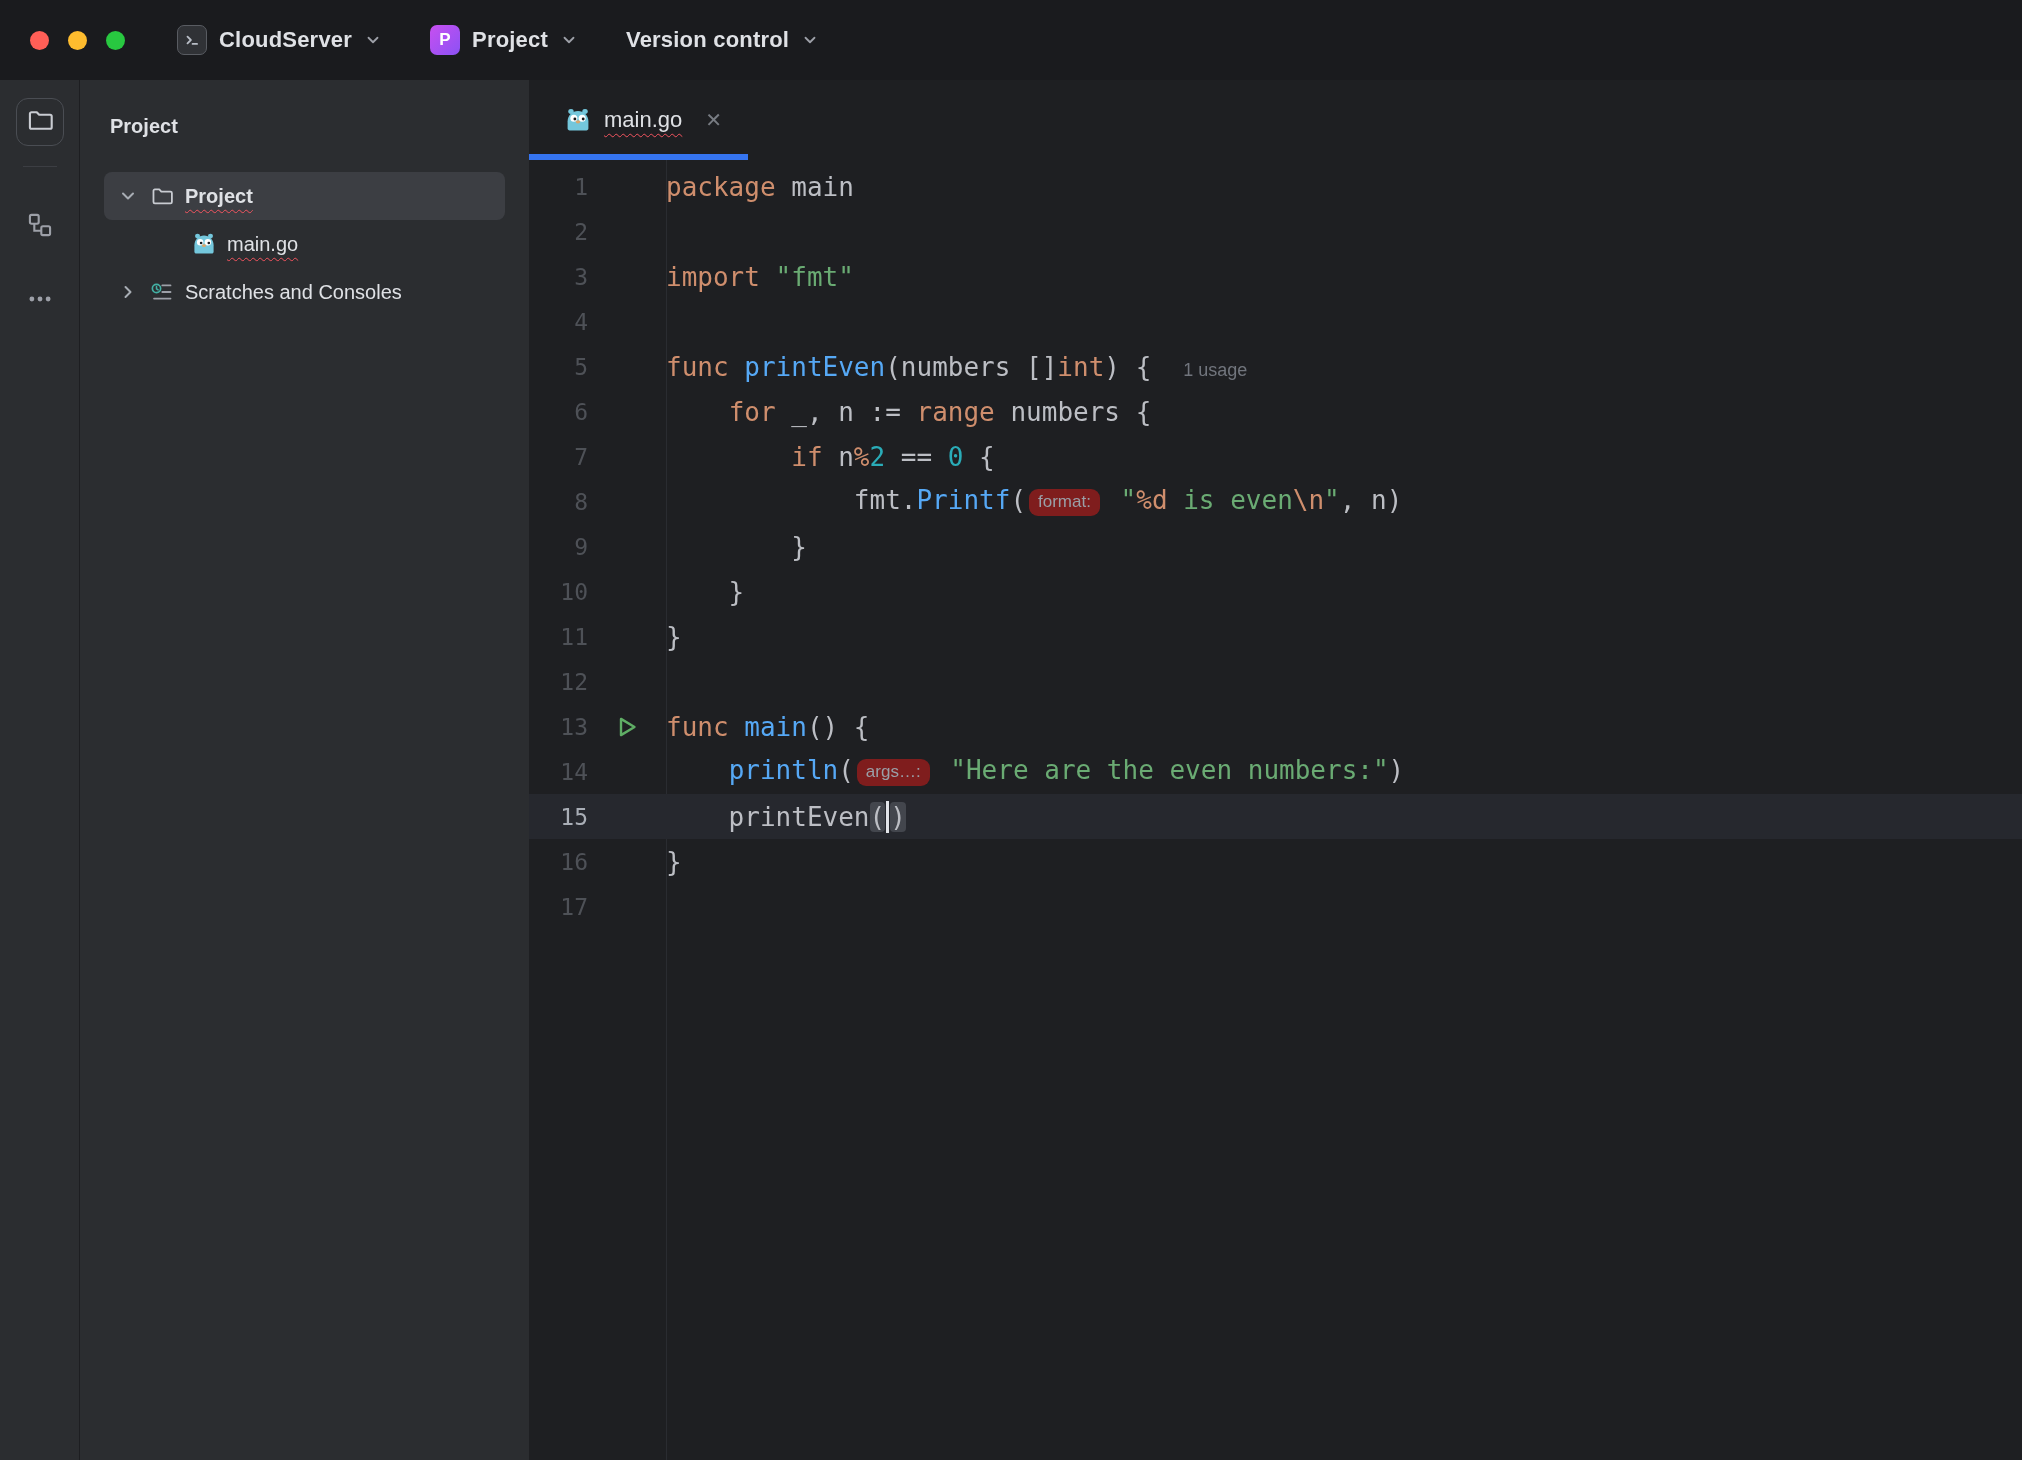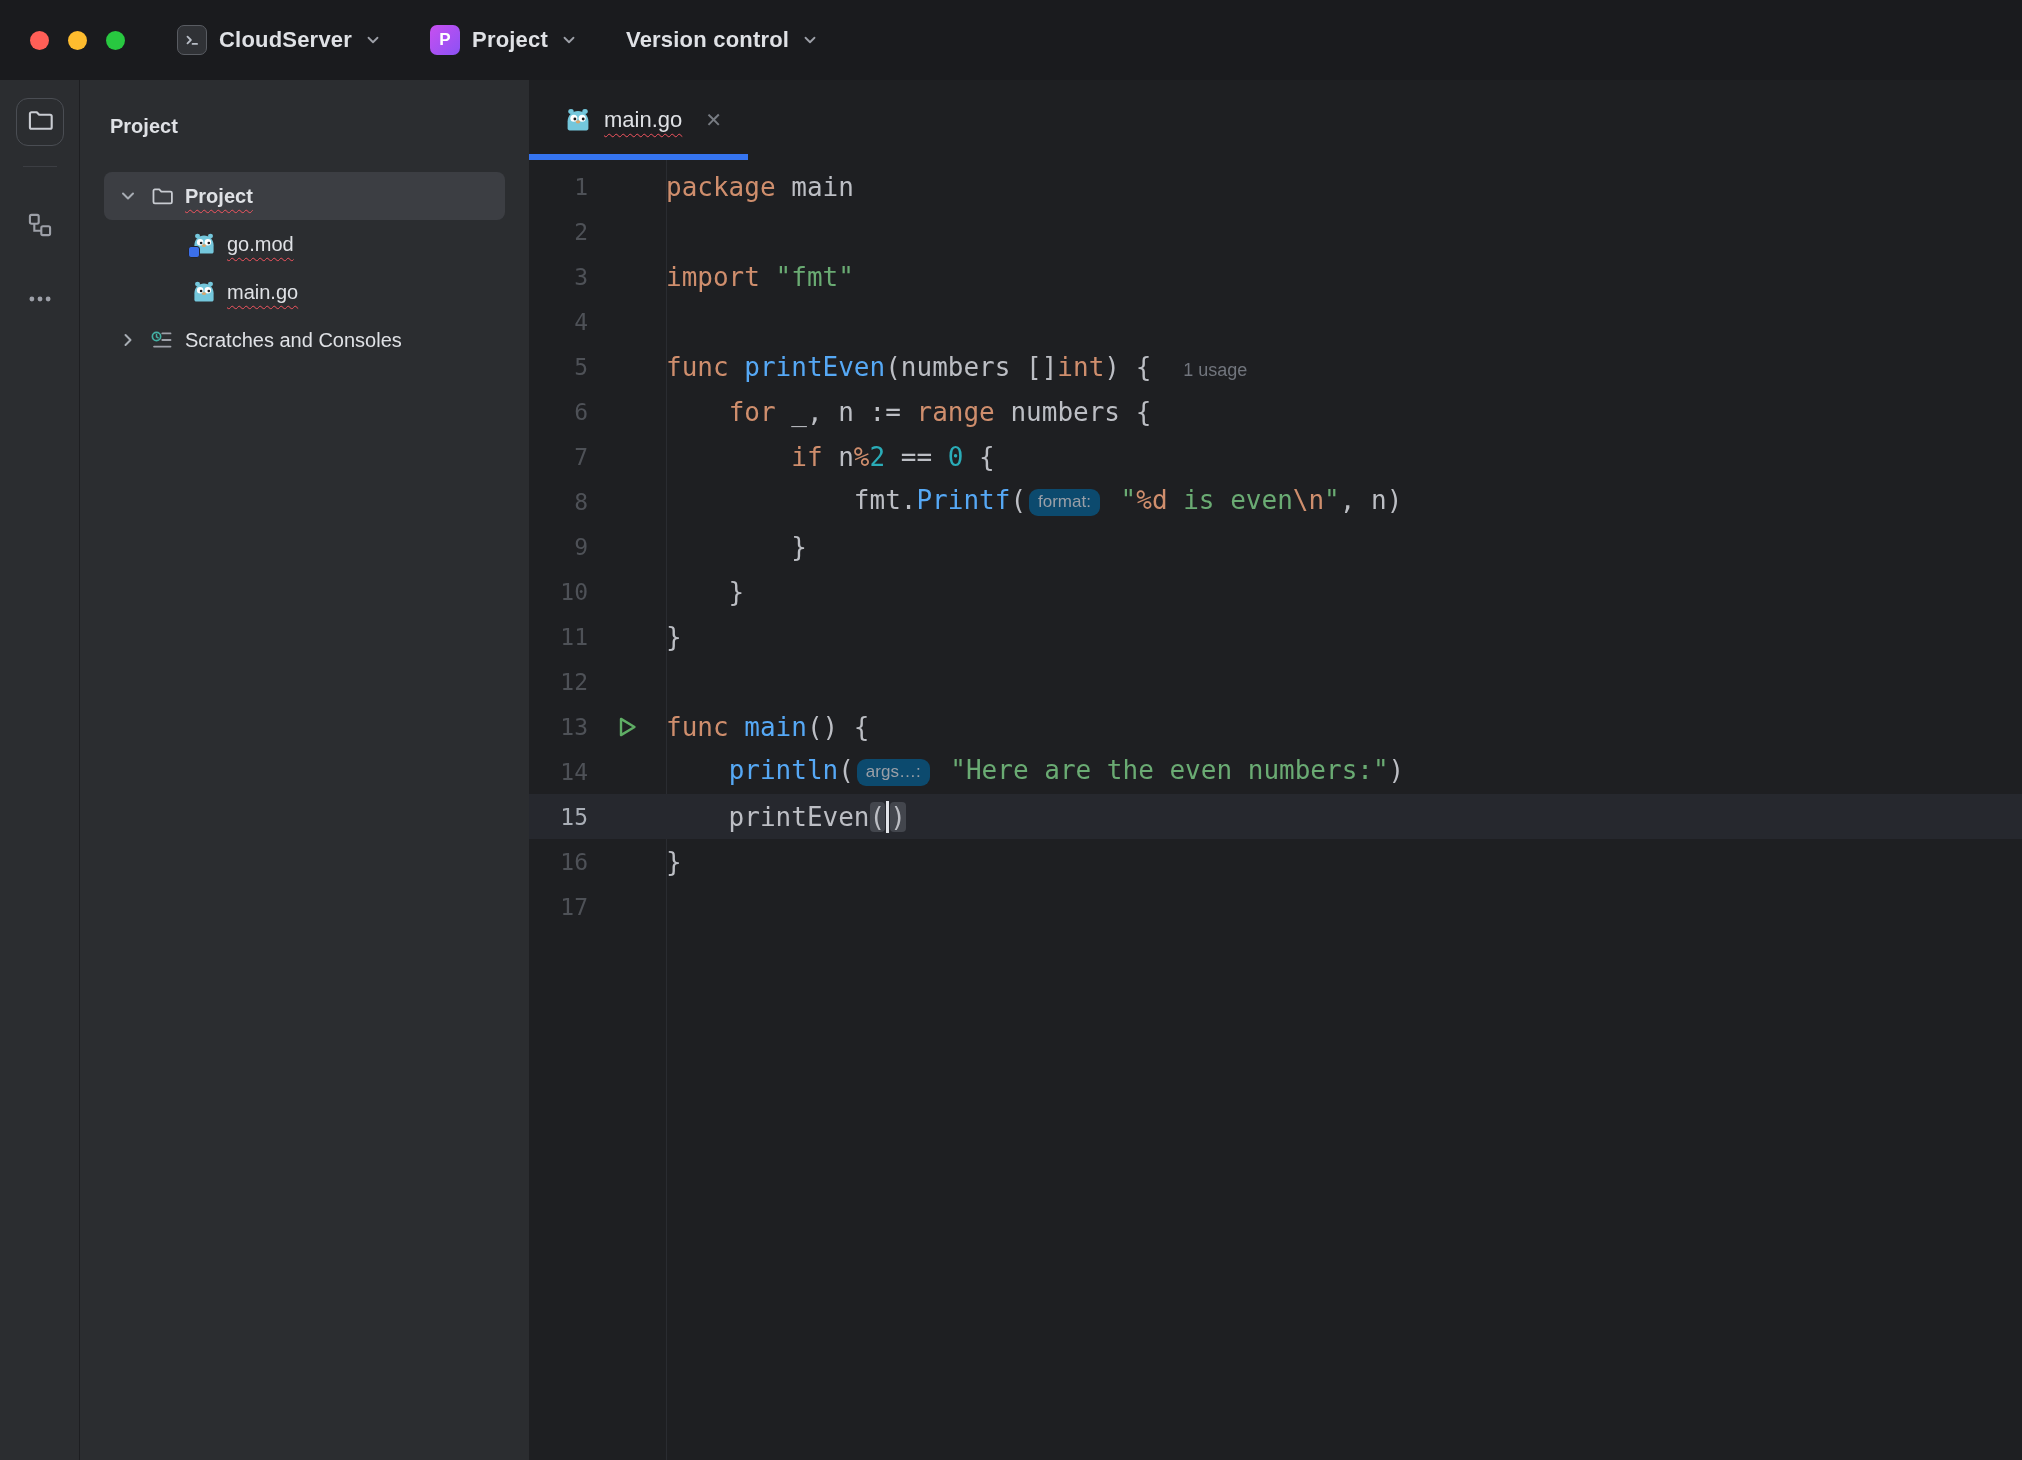--- a/index.html
+++ b/index.html
@@ -58,21 +58,21 @@
   .cl.cur .ln{color:#A9AEB6}
   .rs{flex:0 0 78px;display:flex;justify-content:center;align-items:center}
   .ct{white-space:pre;color:#BCBEC4}
   .sg-kw{color:#CF8E6D}
   .sg-def{color:#BCBEC4}
   .sg-fn{color:#56A8F5}
   .sg-str{color:#6AAB73}
   .sg-esc{color:#CF8E6D}
   .sg-num{color:#2AACB8}
   .sg-usage{font-family:"Liberation Sans",sans-serif;font-size:18px;color:#71757D;margin-left:32px}
-  .sg-hint{font-family:"Liberation Sans",sans-serif;font-size:17px;color:#9A9FA7;background:#0c4a6e;border-radius:9px;padding:3px 9px 4px;margin:0 5px 0 3px;display:inline-block;transform:translateY(-2px)}
+  .sg-hint{font-family:"Liberation Sans",sans-serif;font-size:17px;color:#9A9FA7;background:#7f1d1d;border-radius:9px;padding:3px 9px 4px;margin:0 5px 0 3px;display:inline-block;transform:translateY(-2px)}
   .sg-phl{background:#43464D;border-radius:4px}
   .sg-caret{display:inline-block;width:3px;height:32px;background:#E2E4E9;vertical-align:-7px;margin:0 1px}
 </style>
 </head>
 <body>
 
 <div class="app">
 
   <header class="titlebar">
     <div class="traffic">
@@ -157,36 +157,20 @@
               </svg>
           </span>
           <span class="ticon">
             <svg viewBox="0 0 16 16" width="22" height="22">
                 <path d="M1.8 4.2c0-.55.45-1 1-1h3.2l1.5 1.6h6.7c.55 0 1 .45 1 1v6.6c0 .55-.45 1-1 1H2.8c-.55 0-1-.45-1-1z" fill="none" stroke="#C9CCD2" stroke-width="1.3" stroke-linejoin="round"></path>
               </svg>
           </span>
           <span class="tlabel bold errline">Project</span>
         </div>
 
-        <div class="trow t1">
-          <span class="ticon">
-            <svg viewBox="0 0 20 20" width="24" height="24">
-                <ellipse cx="4.6" cy="3.4" rx="2.1" ry="1.9" fill="#74C7DC"></ellipse>
-                <ellipse cx="15.4" cy="3.4" rx="2.1" ry="1.9" fill="#74C7DC"></ellipse>
-                <path d="M2 11c0-4.4 3.6-8 8-8s8 3.6 8 8v5.5c0 .8-.7 1.5-1.5 1.5h-13C2.7 18 2 17.3 2 16.5z" fill="#74C7DC"></path>
-                <circle cx="6.8" cy="8.6" r="2.7" fill="#fff"></circle>
-                <circle cx="13.2" cy="8.6" r="2.7" fill="#fff"></circle>
-                <circle cx="7.6" cy="9.2" r="1.1" fill="#17191C"></circle>
-                <circle cx="14" cy="9.2" r="1.1" fill="#17191C"></circle>
-                <ellipse cx="10" cy="11.4" rx="1.7" ry="1.2" fill="#D9A66B"></ellipse>
-              </svg>
-            <span class="mini-badge"></span>
-          </span>
-          <span class="tlabel errline">go.mod</span>
-        </div>
 
         <div class="trow t1">
           <span class="ticon">
             <svg viewBox="0 0 20 20" width="24" height="24">
                 <ellipse cx="4.6" cy="3.4" rx="2.1" ry="1.9" fill="#74C7DC"></ellipse>
                 <ellipse cx="15.4" cy="3.4" rx="2.1" ry="1.9" fill="#74C7DC"></ellipse>
                 <path d="M2 11c0-4.4 3.6-8 8-8s8 3.6 8 8v5.5c0 .8-.7 1.5-1.5 1.5h-13C2.7 18 2 17.3 2 16.5z" fill="#74C7DC"></path>
                 <circle cx="6.8" cy="8.6" r="2.7" fill="#fff"></circle>
                 <circle cx="13.2" cy="8.6" r="2.7" fill="#fff"></circle>
                 <circle cx="7.6" cy="9.2" r="1.1" fill="#17191C"></circle>

